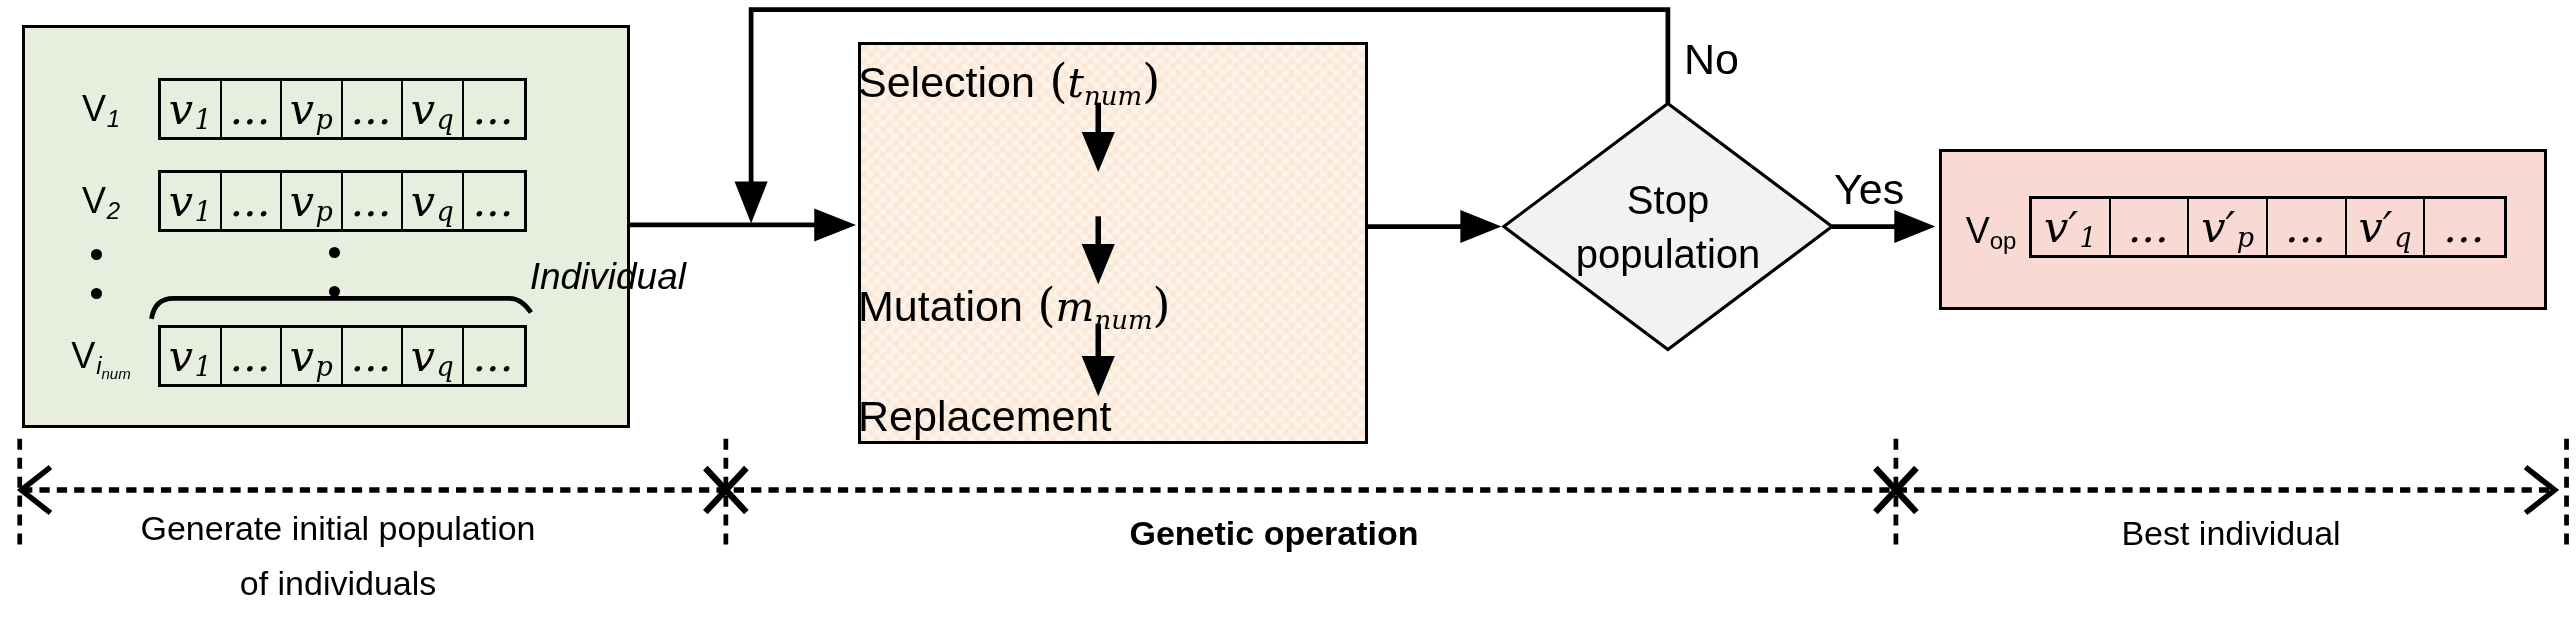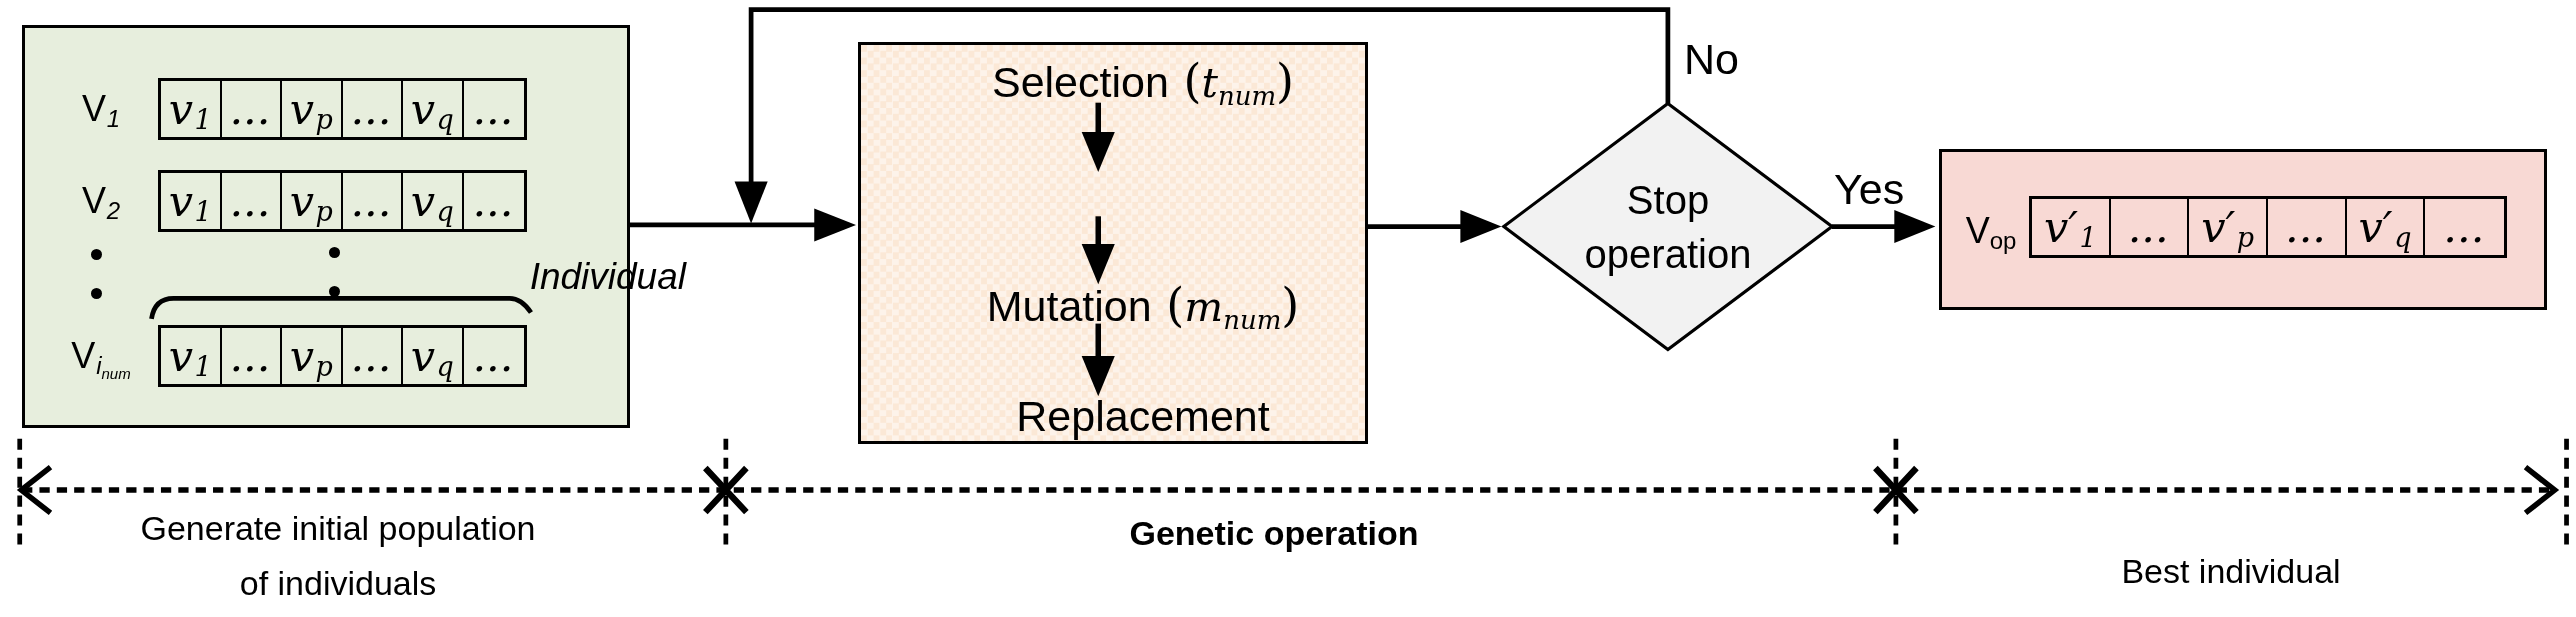--- a/index.html
+++ b/index.html
@@ -35,40 +35,40 @@
   .rowlabel .lss{font-style:italic;font-size:15px;transform:translateY(16.6px);}
   #vop-label{position:absolute;left:1947px;top:204px;width:88px;height:54px;
     display:flex;align-items:center;justify-content:center;font-size:36px;}
   #vop-label .ls{font-size:24px;transform:translateY(9.5px);}
 
   .vdot{position:absolute;width:11px;height:11px;border-radius:50%;background:#000;}
 
   #individual-label{position:absolute;left:489px;top:257px;width:197px;height:39px;
     font-style:italic;font-size:37px;text-align:right;line-height:39px;}
 
-  .step{position:absolute;left:888px;width:510px;height:52px;text-align:center;
+  .step{position:absolute;left:858px;width:510px;height:52px;
     font-size:43px;line-height:52px;white-space:nowrap;}
   .step .paren{font-family:"DejaVu Serif",serif;font-size:46px;}
   .step .param{font-family:"DejaVu Serif",serif;font-style:italic;font-size:41px;}
   .step .psub{font-family:"DejaVu Serif",serif;font-style:italic;font-size:26px;
     display:inline-block;transform:translateY(8px);}
 
   .decision-line{position:absolute;left:1510px;width:316px;height:44px;text-align:center;
     font-size:40px;line-height:44px;}
   #no-label{position:absolute;left:1684px;top:36px;width:126px;height:47px;
     font-size:43px;line-height:47px;}
   #yes-label{position:absolute;left:1834px;top:166px;width:126px;height:47px;
     font-size:43px;line-height:47px;}
 
   .section-label{position:absolute;width:552px;height:46px;text-align:center;
     font-size:34px;line-height:46px;white-space:nowrap;}
   #section-left-1{left:62px;top:505px;}
   #section-left-2{left:62px;top:560px;}
   #section-mid{left:998px;top:510px;font-weight:bold;}
-  #section-right{left:1955px;top:510px;margin-top:38px;}
+  #section-right{left:1955px;top:510px;}
 
   #wires{position:absolute;left:0;top:0;pointer-events:none;}
   .txt{color:#000;position:absolute;}
 </style>
 </head>
 <body>
 
 <div id="canvas">
 
   <div class="box" id="population-box" style="background: rgb(231, 238, 221);"></div>
@@ -239,21 +239,21 @@
     <span>Selection</span><span class="paren"> (</span><span class="param">t</span><span class="psub">num</span><span class="paren">)</span>
   </div>
   <div class="step txt" style="top:279px">
     <span>Mutation</span><span class="paren"> (</span><span class="param">m</span><span class="psub">num</span><span class="paren">)</span>
   </div>
   <div class="step txt" style="top:389px">
     <span>Replacement</span><span class="paren"></span><span class="param"></span><span class="psub"></span><span class="paren"></span>
   </div>
 
   <div class="decision-line txt" style="top:178px">Stop</div>
-  <div class="decision-line txt" style="top:232px">operation</div>
+  <div class="decision-line txt" style="top:232px">population</div>
   <div id="no-label" class="txt">No</div>
   <div id="yes-label" class="txt">Yes</div>
 
   <div id="vop-label" class="txt">
     <span>V</span>
       <span class="ls">op</span>
   </div>
   <div class="cells" id="best-cells">
 
   <div class="cell">

